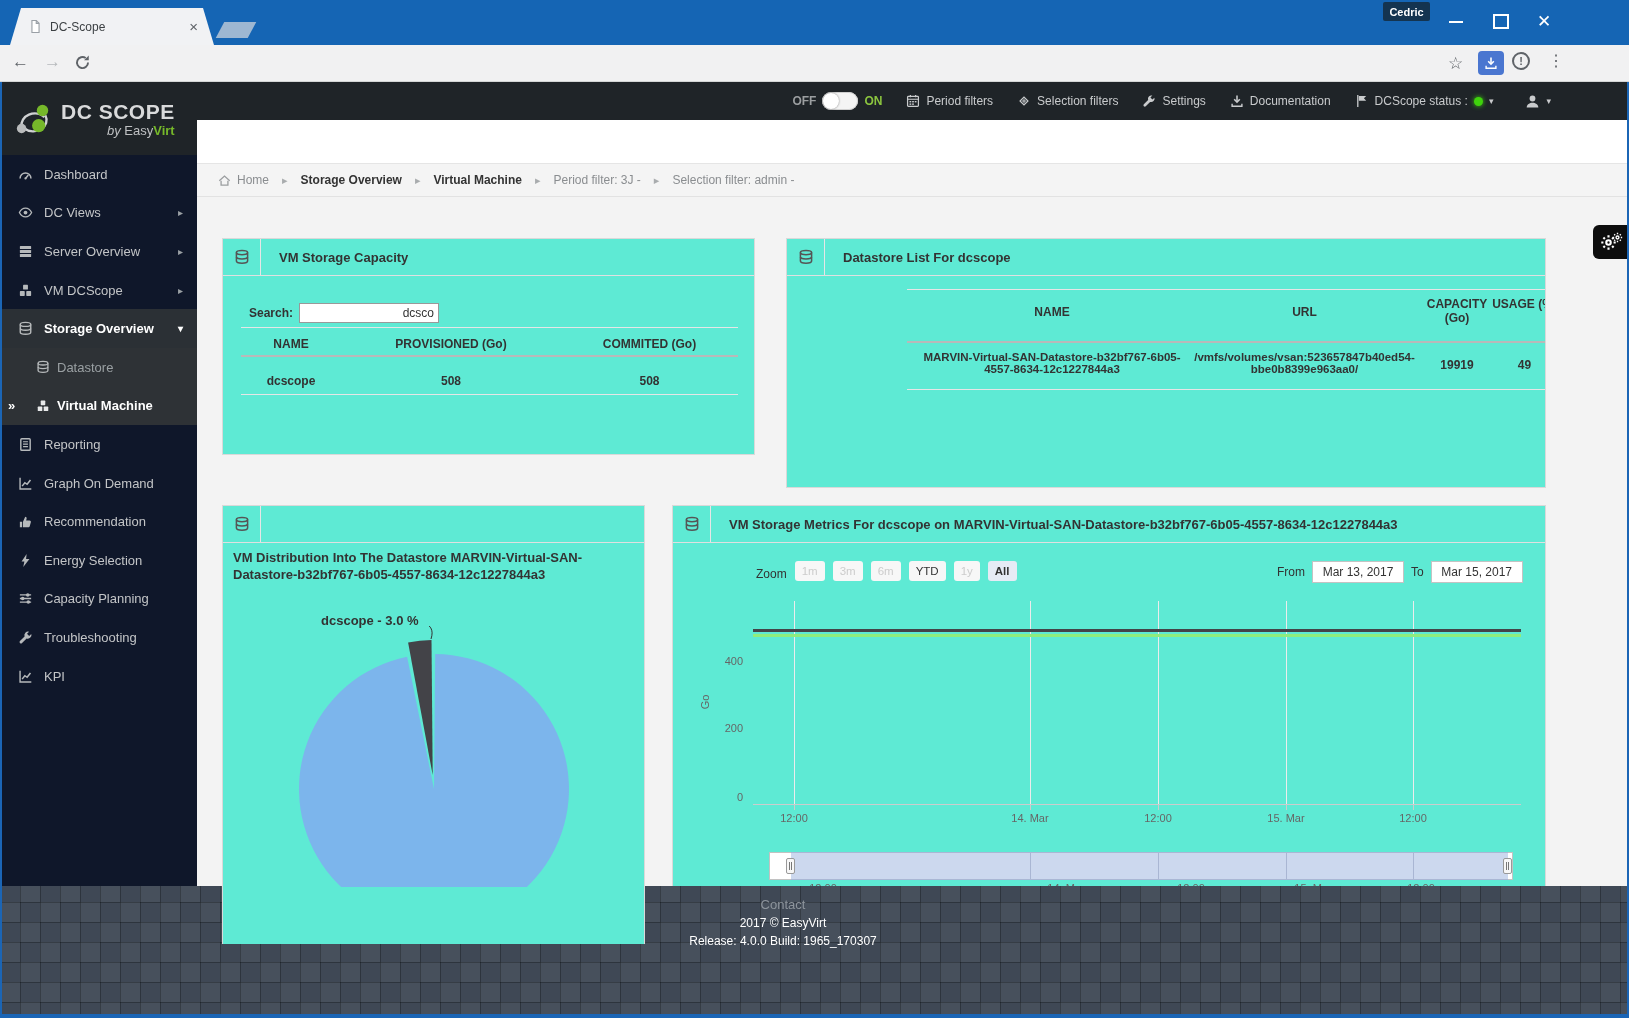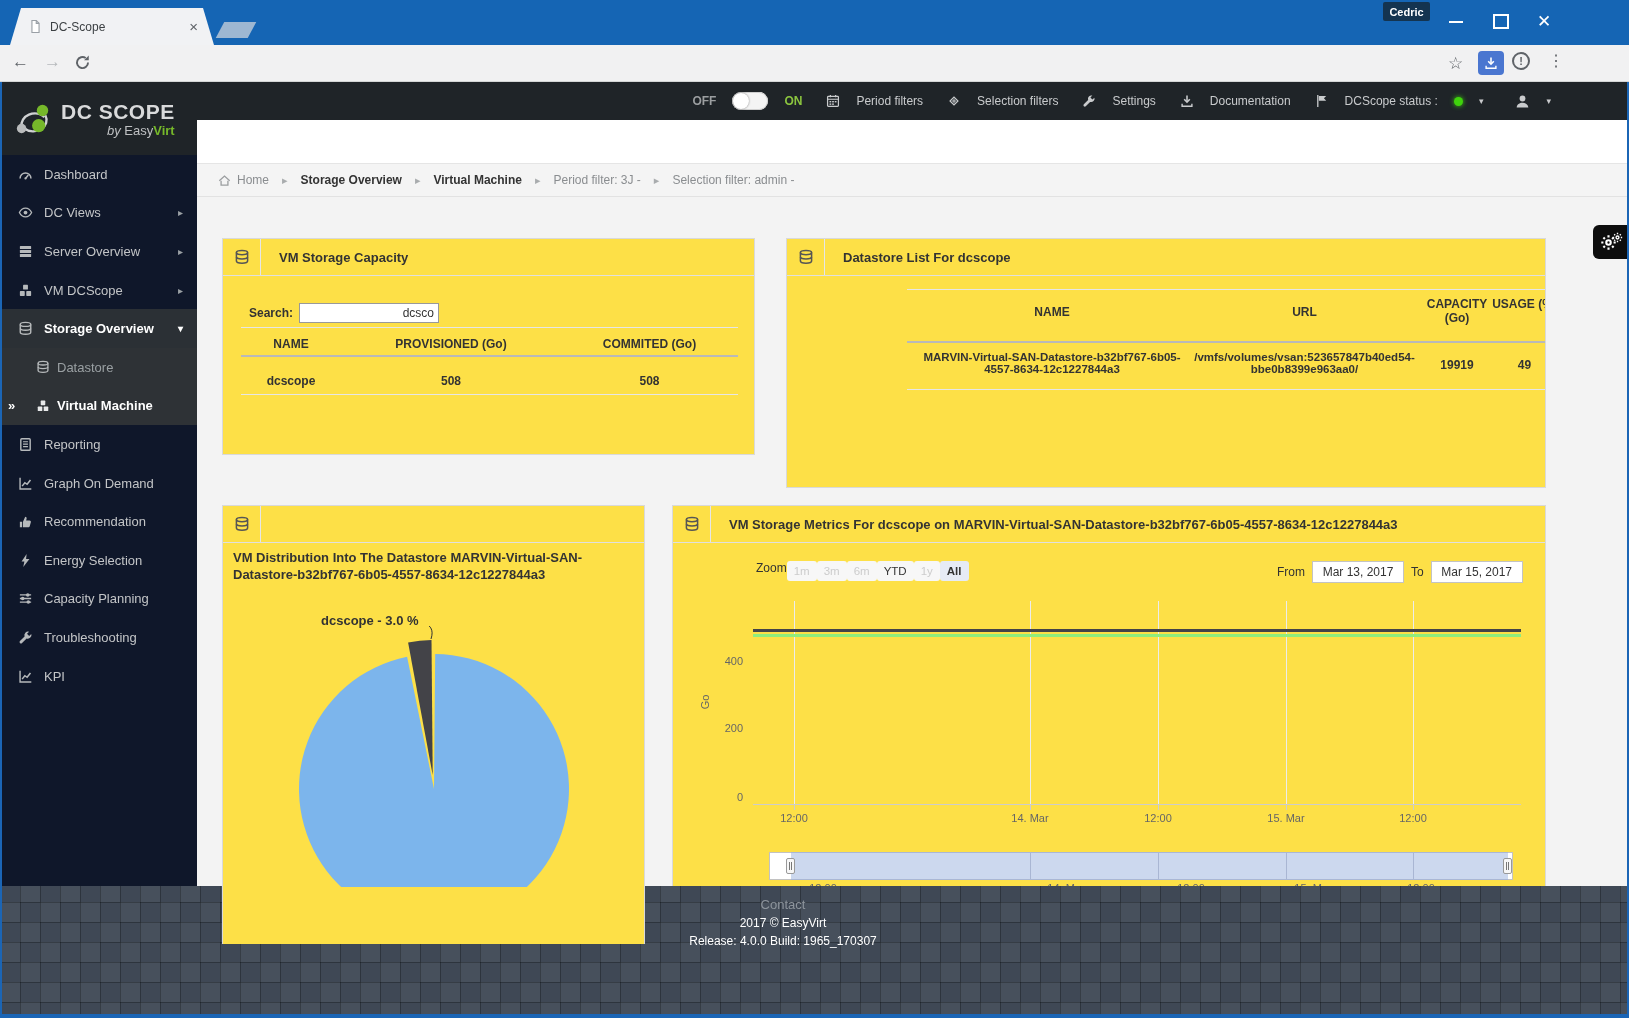--- a/index.html
+++ b/index.html
@@ -43,21 +43,21 @@
        linear-gradient(to bottom,rgba(0,0,0,.28) 1px,transparent 1px);
      background-size:40px 40px,40px 40px,20px 20px,20px 20px;
      background-position:0 0,20px 20px,0 0,0 0;}
   .frame-l{left:0;top:82px;width:2px;height:936px;background:#1b65b5;z-index:60;}
   .frame-r{left:1627px;top:82px;width:2px;height:936px;background:#1b65b5;z-index:60;}
   .frame-b{left:0;top:1014px;width:1629px;height:4px;background:#1b65b5;z-index:60;}
 
   .topnav{left:0;top:82px;width:1629px;height:38px;background:#1f2428;z-index:5;}
   .topnav-items{position:absolute;right:78px;top:0;height:38px;display:flex;align-items:center;gap:24px;
       color:#c9cbcd;font-size:12px;}
-  .tn-item{display:flex;align-items:center;gap:16px;cursor:pointer;white-space:nowrap;}
+  .tn-item{display:flex;align-items:center;gap:6px;cursor:pointer;white-space:nowrap;}
   .toggle{width:36px;height:18px;border-radius:9px;background:#f4f4f4;position:relative;box-shadow:inset 0 0 0 1px #cfcfcf;}
   .toggle i{position:absolute;left:1px;top:1px;width:16px;height:16px;border-radius:50%;background:#fff;
       box-shadow:0 0 2px rgba(0,0,0,.5);}
   .off-lbl{color:#9b9ea0;font-weight:bold;}
   .on-lbl{color:#8bc53f;font-weight:bold;}
   .status-dot{width:9px;height:9px;border-radius:50%;background:#3fd30c;box-shadow:0 0 5px #3fd30c;display:inline-block;}
   .caret{font-size:9px;color:#c9cbcd;}
 
   .logo{left:0;top:82px;width:197px;height:73px;background:#1f2428;z-index:6;display:flex;align-items:center;padding-left:14px;box-sizing:border-box;}
   .logo-txt{margin-left:9px;line-height:1;}
@@ -81,21 +81,21 @@
   .main-white{left:197px;top:120px;width:1432px;height:43px;background:#fff;z-index:4;}
   .main-bg{left:197px;top:120px;width:1430px;height:766px;background:#f3f3f3;z-index:3;}
   .breadcrumb{left:197px;top:163px;width:1432px;height:34px;background:#f4f4f4;border-top:1px solid #e5e5e5;
       border-bottom:1px solid #e2e2e2;box-sizing:border-box;z-index:4;display:flex;align-items:center;
       padding-left:21px;gap:13px;font-size:12px;color:#8a8d90;}
   .bc-sep{color:#a9acae;font-size:11px;}
   .bc-strong{color:#333;font-weight:bold;}
   .bc-home{display:flex;align-items:flex-end;gap:6px;color:#8a8d90;cursor:pointer;}
 
   
-  .panel{background:#fde047;border:1px solid #d9d9d9;box-sizing:border-box;z-index:6;position:absolute;overflow:hidden;}
+  .panel{background:#5eead4;border:1px solid #d9d9d9;box-sizing:border-box;z-index:6;position:absolute;overflow:hidden;}
   .p-head{height:36px;border-bottom:1px solid #e0e0e0;position:relative;}
   .p-ic{position:absolute;left:0;top:0;width:37px;height:36px;border-right:1px solid #e6e6e6;
       display:flex;align-items:center;justify-content:center;color:#555;}
   .p-title{position:absolute;left:56px;top:0;height:36px;display:flex;align-items:center;
       font-size:13px;font-weight:bold;color:#333;white-space:nowrap;}
   .th{font-size:12px;font-weight:bold;color:#333;text-align:center;position:absolute;}
   .td{font-size:12px;font-weight:bold;color:#333;text-align:center;position:absolute;}
   .td.small{font-size:11.5px;}
   .hline2{position:absolute;height:2px;background:#b9b9b9;}
   .hline1{position:absolute;height:1px;background:#e6e6e6;}
@@ -534,21 +534,21 @@
 <div class="panel" style="left:672px;top:505px;width:874px;height:381px;border-bottom:none;">
   <div class="p-head">
     <span class="p-ic">
         <svg class="ic" width="16" height="16">
           <use href="#i-db"></use>
         </svg>
       </span>
     <span class="p-title">VM Storage Metrics For dcscope on MARVIN-Virtual-SAN-Datastore-b32bf767-6b05-4557-8634-12c1227844a3</span>
   </div>
 
-  <div class="abs" style="left:83px;top:55px;display:flex;align-items:flex-start;">
+  <div class="abs" style="left:83px;top:55px;display:flex;align-items:flex-end;gap:8px;">
     <span class="zoom-lbl">Zoom</span>
     <span class="zbtn dis">1m</span>
     <span class="zbtn dis">3m</span>
     <span class="zbtn dis">6m</span>
     <span class="zbtn">YTD</span>
     <span class="zbtn dis">1y</span>
     <span class="zbtn sel">All</span>
   </div>
   <div class="abs" style="left:604px;top:55px;display:flex;align-items:center;gap:7px;">
     <span class="fromto-lbl">From</span>

